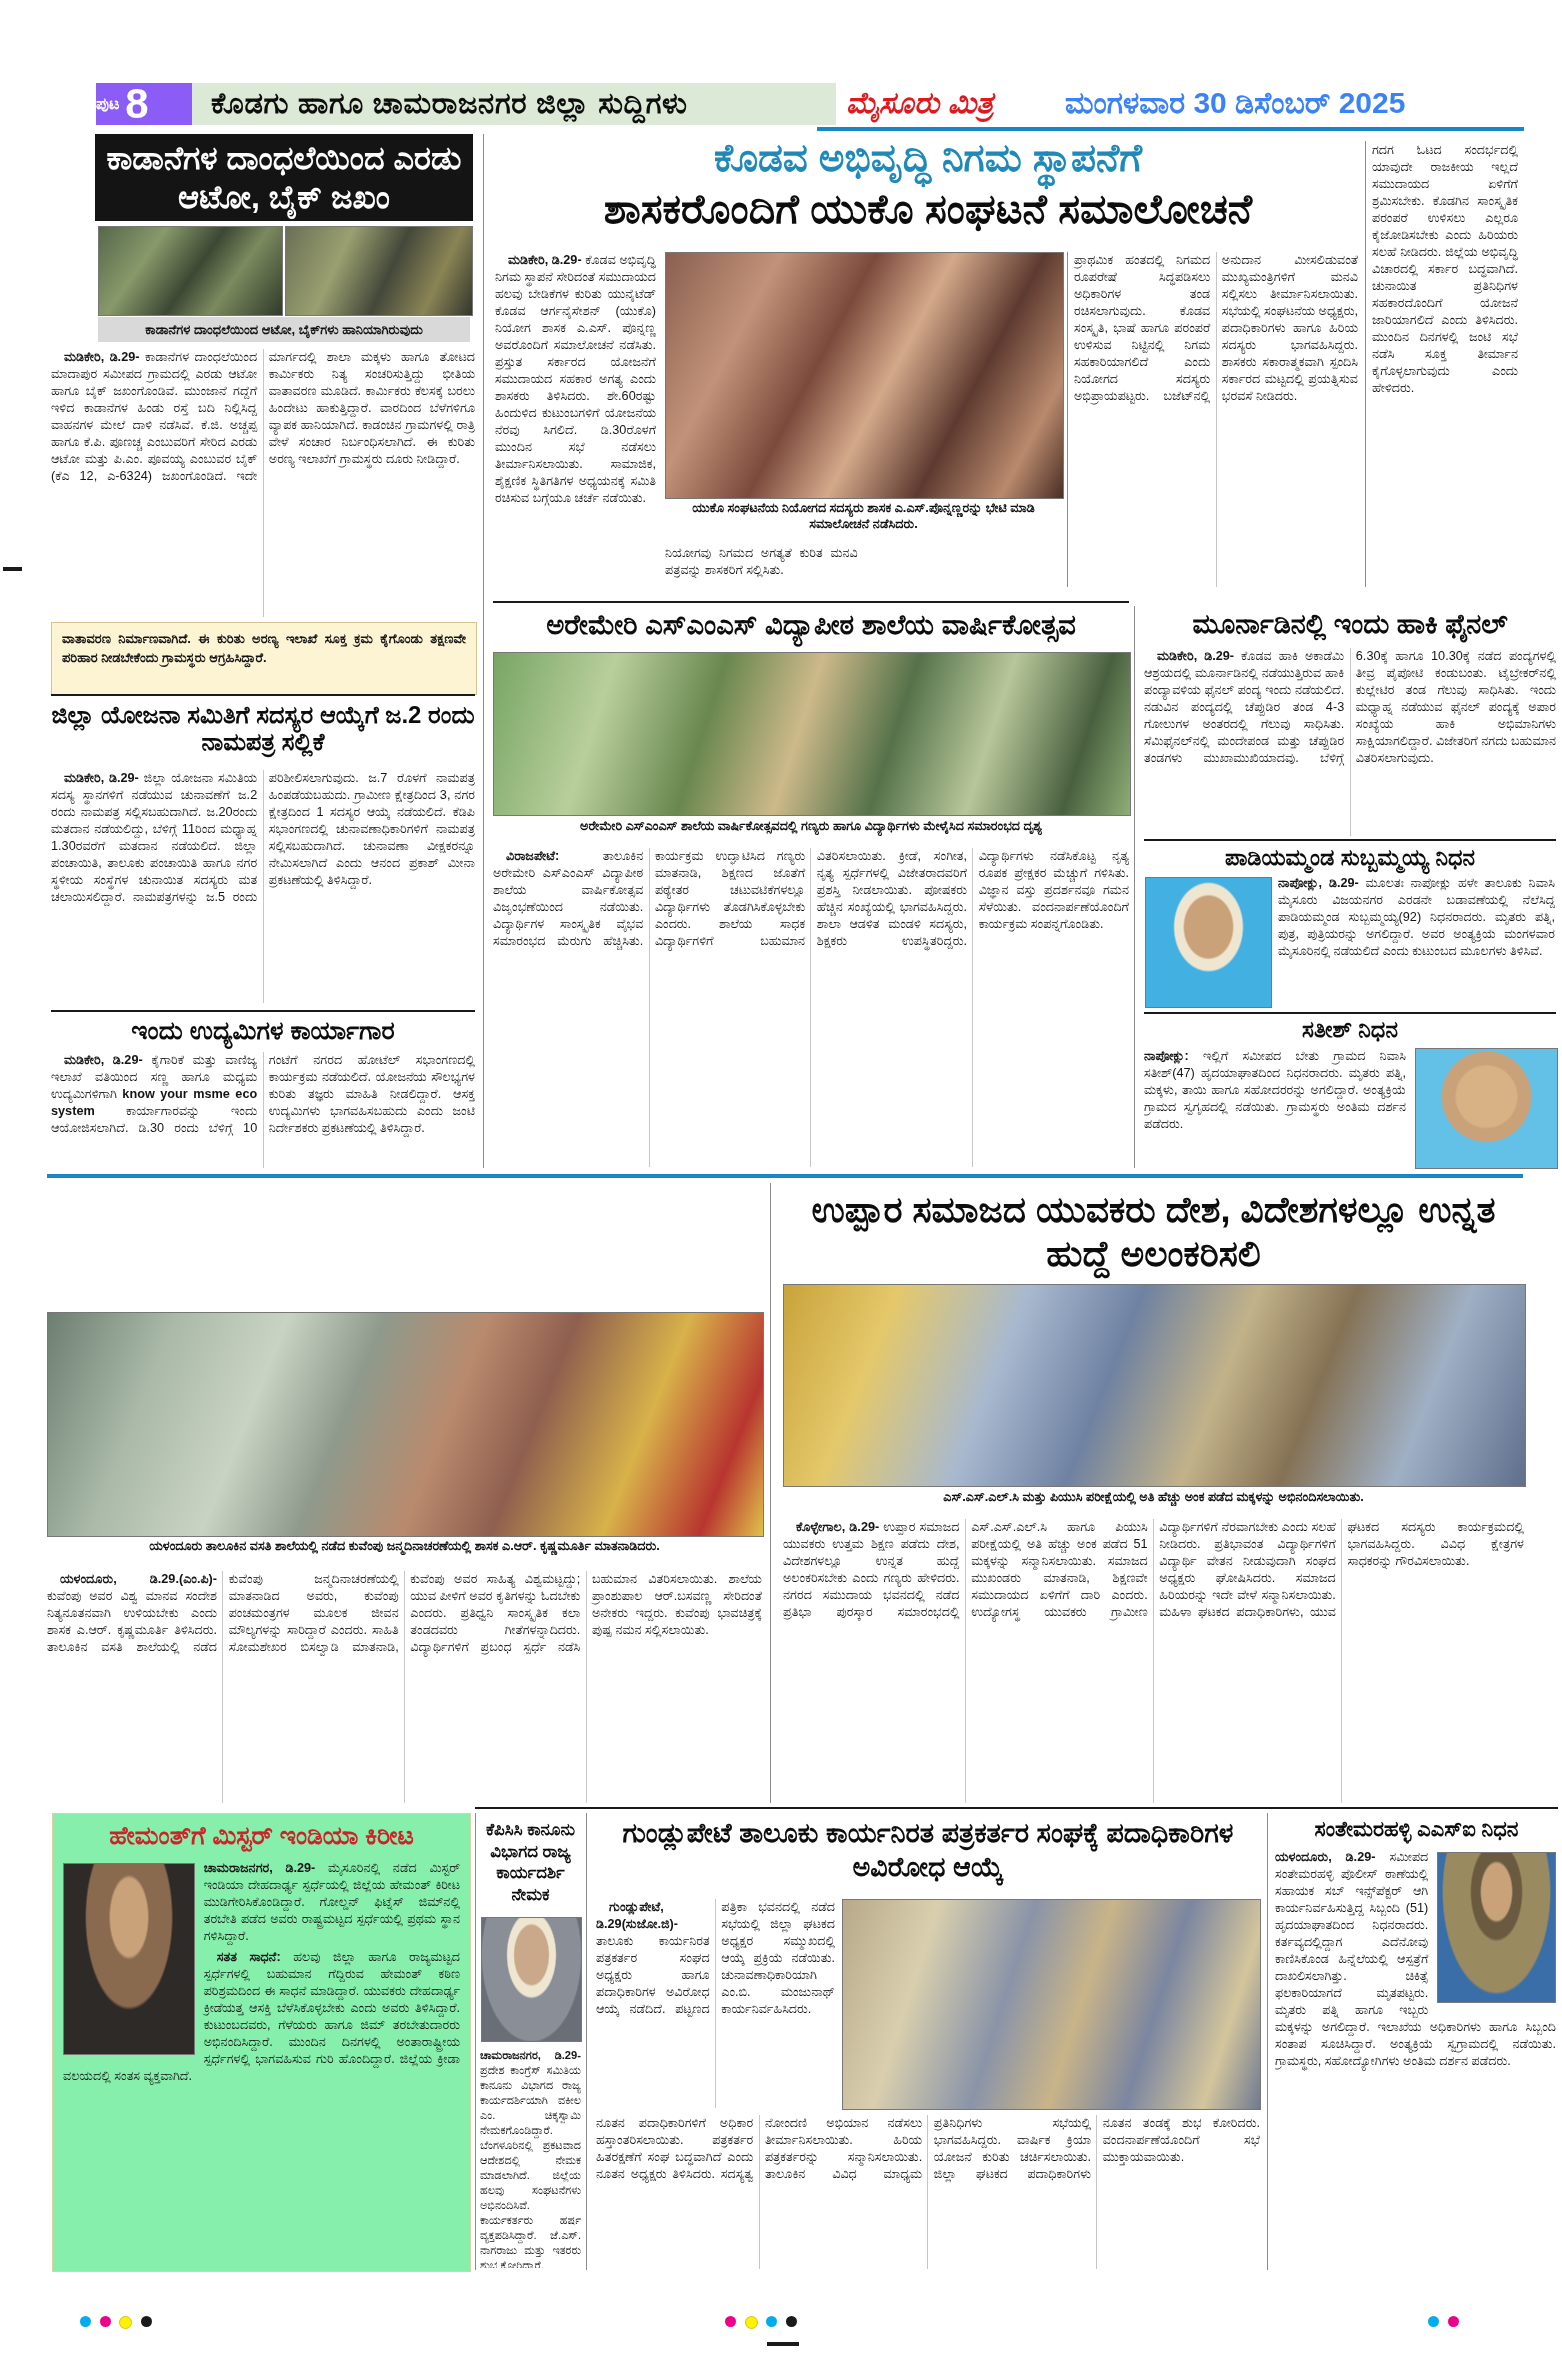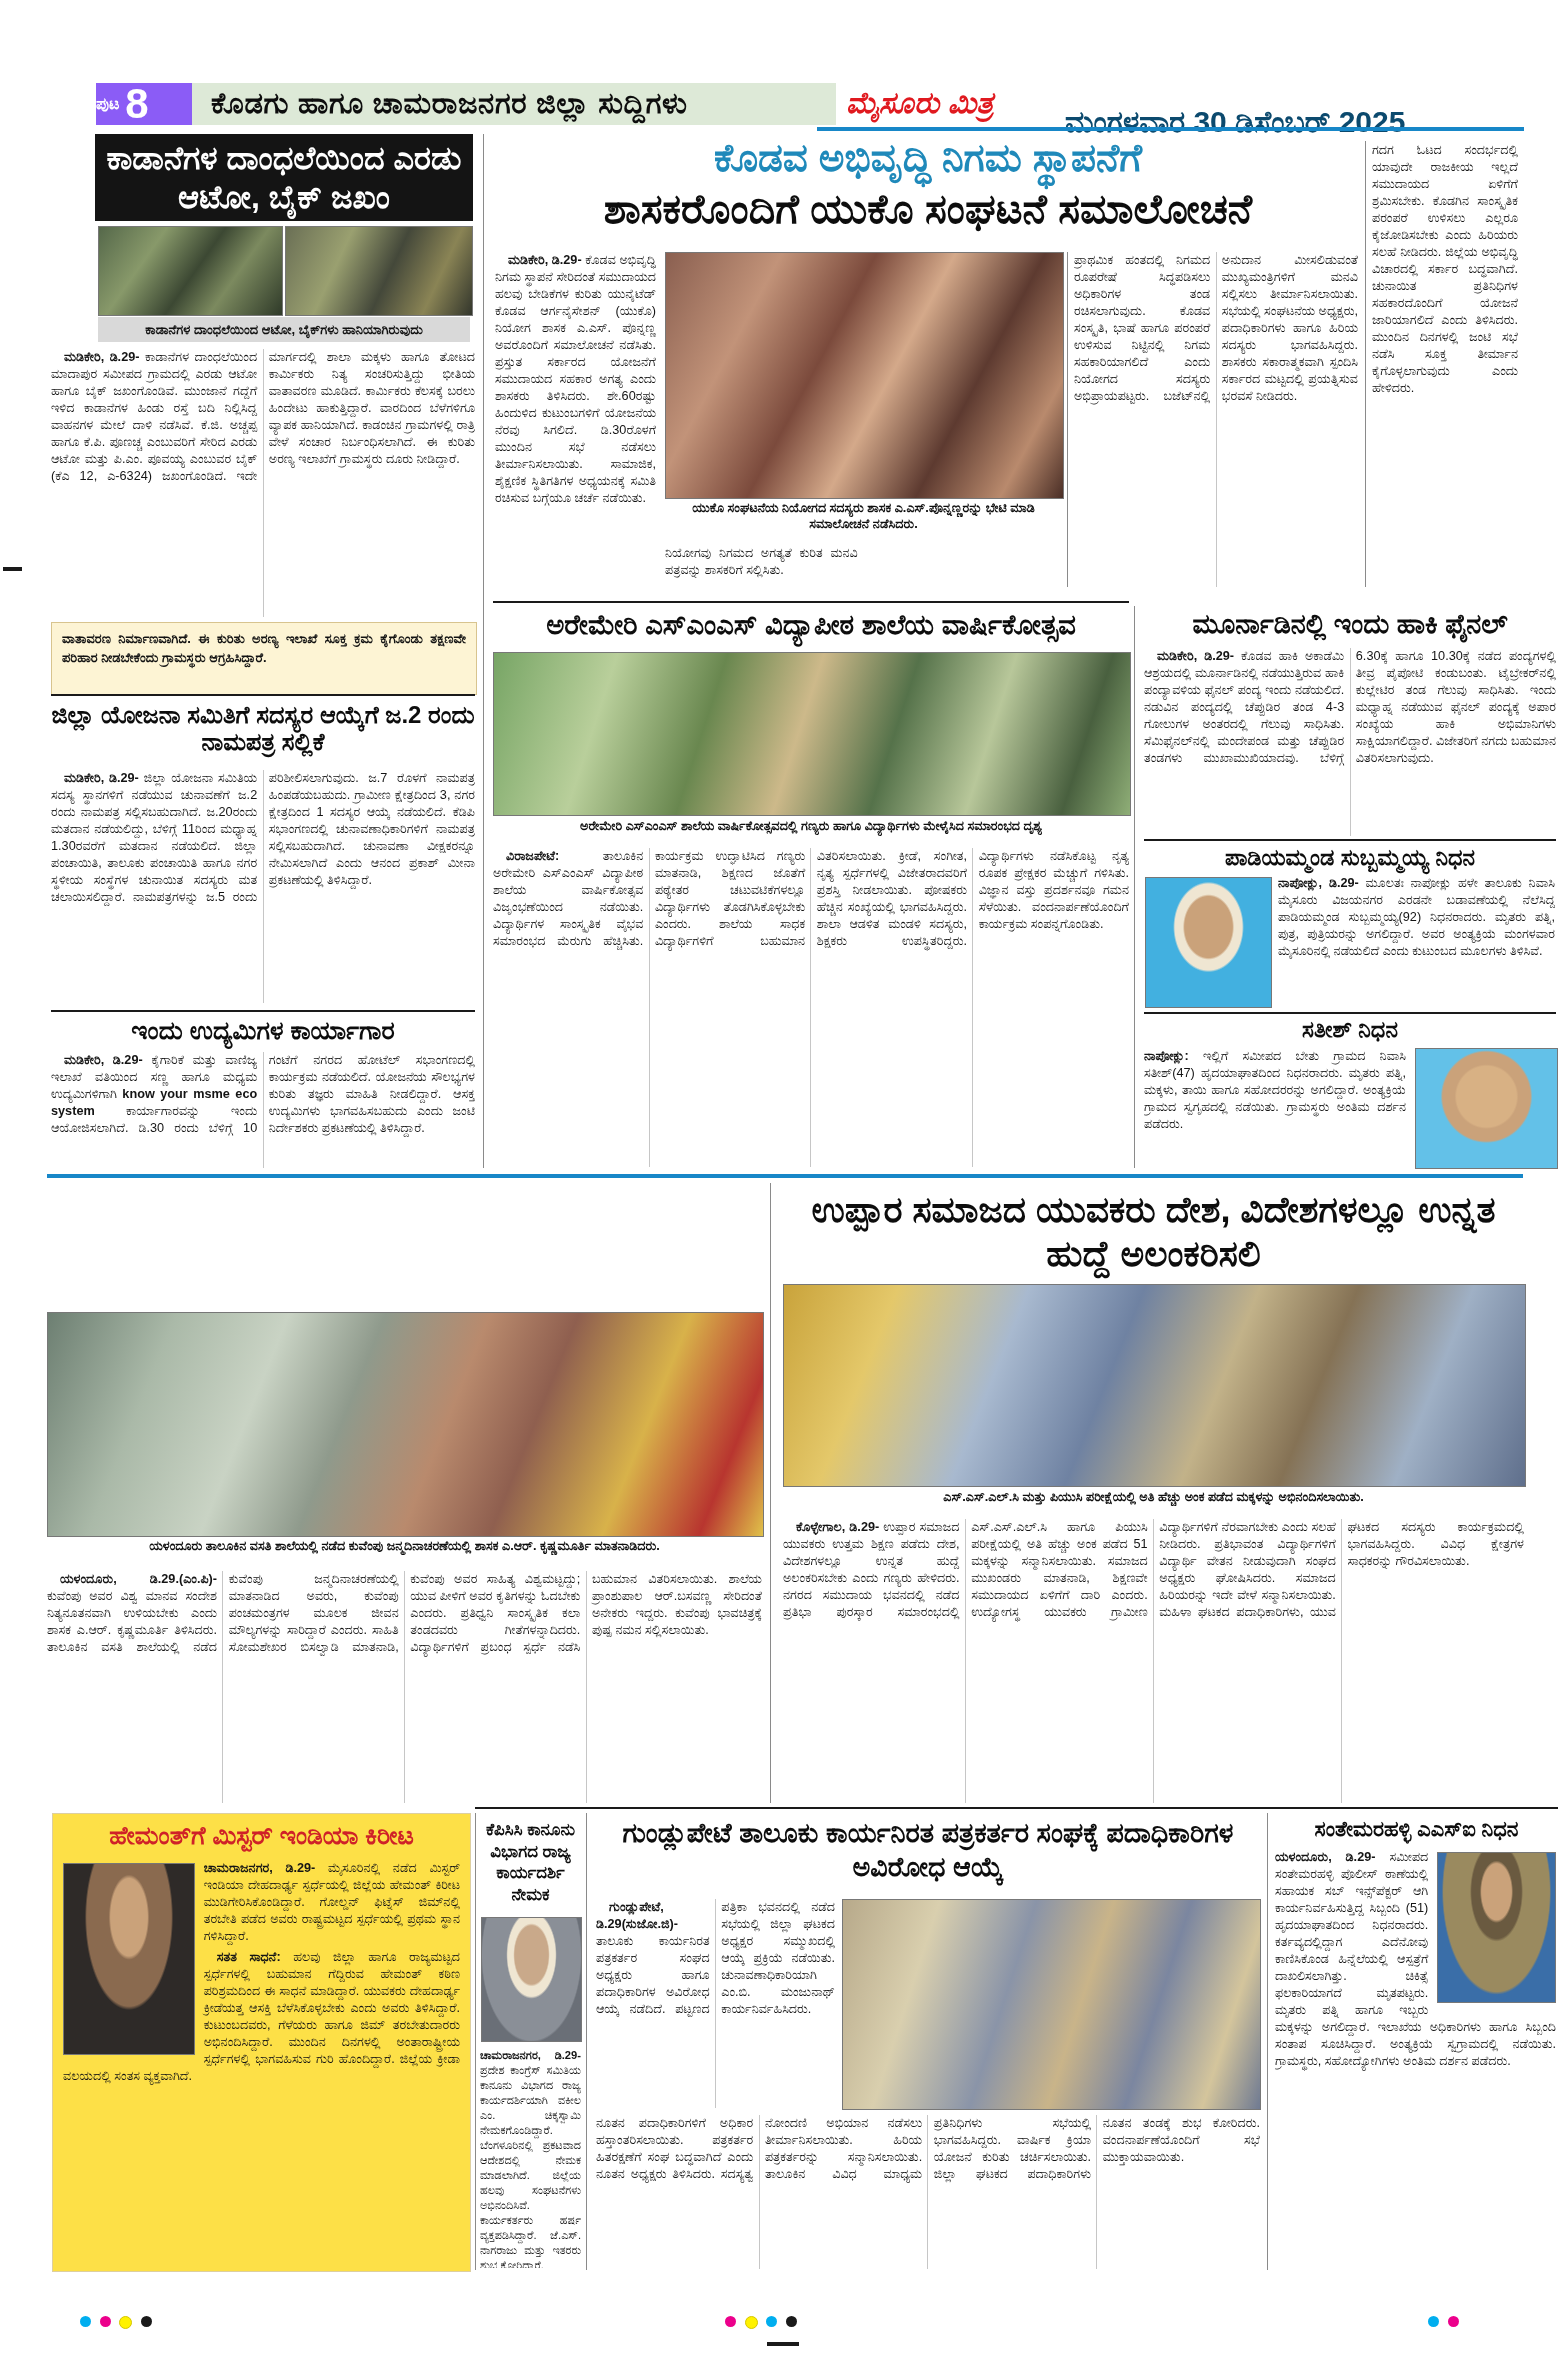--- a/index.html
+++ b/index.html
@@ -8,42 +8,42 @@
   .hline{position:absolute;background:#1a1a1a;}
   .vline{position:absolute;background:#8a8a8a;width:1.4px;}
   .blue-rule{position:absolute;background:#1787c8;}
   
   .page-red{position:absolute;background:#8b5cf6;color:#fff;display:flex;align-items:center;justify-content:flex-start;gap:5.8px;}
   .page-red .lbl{font-size:16px;font-weight:bold;}
   .page-red .num{font-size:42px;font-weight:bold;line-height:1;}
   .section-band{position:absolute;background:#dde9d7;display:flex;align-items:center;padding-left:19px;
                 font-size:29px;font-weight:bold;color:#0d0d0d;letter-spacing:0.7px;}
   .paper-name{position:absolute;color:#e0191f;font-size:30px;font-weight:bold;font-style:italic;display:flex;align-items:center;}
-  .date-line{position:absolute;font-size:30px;font-weight:bold;color:#0c4a6e;display:flex;align-items:center;margin-top:19px;}
+  .date-line{position:absolute;font-size:30px;font-weight:bold;color:#3b82f6;display:flex;align-items:center;}
   
   .hl{position:absolute;font-weight:bold;color:#0d0d0d;text-align:center;line-height:1.14;}
   .hl-box{position:absolute;background:#141414;color:#ffffff;font-weight:bold;text-align:center;
           display:flex;align-items:center;justify-content:center;line-height:1.2;}
   .hl-blue{color:#1f89ba;}
   .hl-red{color:#cf2128;}
   
   .body-txt{position:absolute;font-size:12.7px;line-height:1.34;text-align:justify;overflow:hidden;color:#141414;}
   .cols2{column-count:2;column-gap:11.6px;column-rule:0.7px solid #c6c6c6;}
   .cols4{column-count:4;column-gap:11.6px;column-rule:0.7px solid #c6c6c6;}
   .body-txt p{margin:0 0 4.3px 0;text-indent:13px;}
   .dl{font-weight:bold;}
   .en{font-weight:bold;}
   
   .photo{position:absolute;border:0.7px solid #777;}
   .caption{position:absolute;font-weight:bold;font-size:12.7px;text-align:center;color:#0d0d0d;line-height:1.25;overflow:hidden;}
   .capbar{position:absolute;background:#d9d9d9;color:#111;font-weight:bold;font-size:13px;
           display:flex;align-items:center;justify-content:center;}
   .creambox{position:absolute;background:#fdf4d4;border:0.7px solid #d8c48e;font-size:13px;font-weight:bold;
             line-height:1.45;padding:7.2px 10px;text-align:justify;overflow:hidden;}
-  .cream-panel{position:absolute;background:#fde047;border:0.7px solid #ddcfa0;overflow:hidden;}
+  .cream-panel{position:absolute;background:#86efac;border:0.7px solid #ddcfa0;overflow:hidden;}
   .float-photo-l{float:left;margin:2.9px 8.7px 2.9px 0;border:0.7px solid #777;}
   .float-photo-r{float:right;margin:2.9px 0 2.9px 8.7px;border:0.7px solid #777;}
   
   .dotrow{position:absolute;display:flex;gap:8.7px;}
   .dot{width:11px;height:11px;border-radius:50%;}
   .regbar{position:absolute;background:#1a1a1a;}
 </style>
 </head>
 <body>
 

